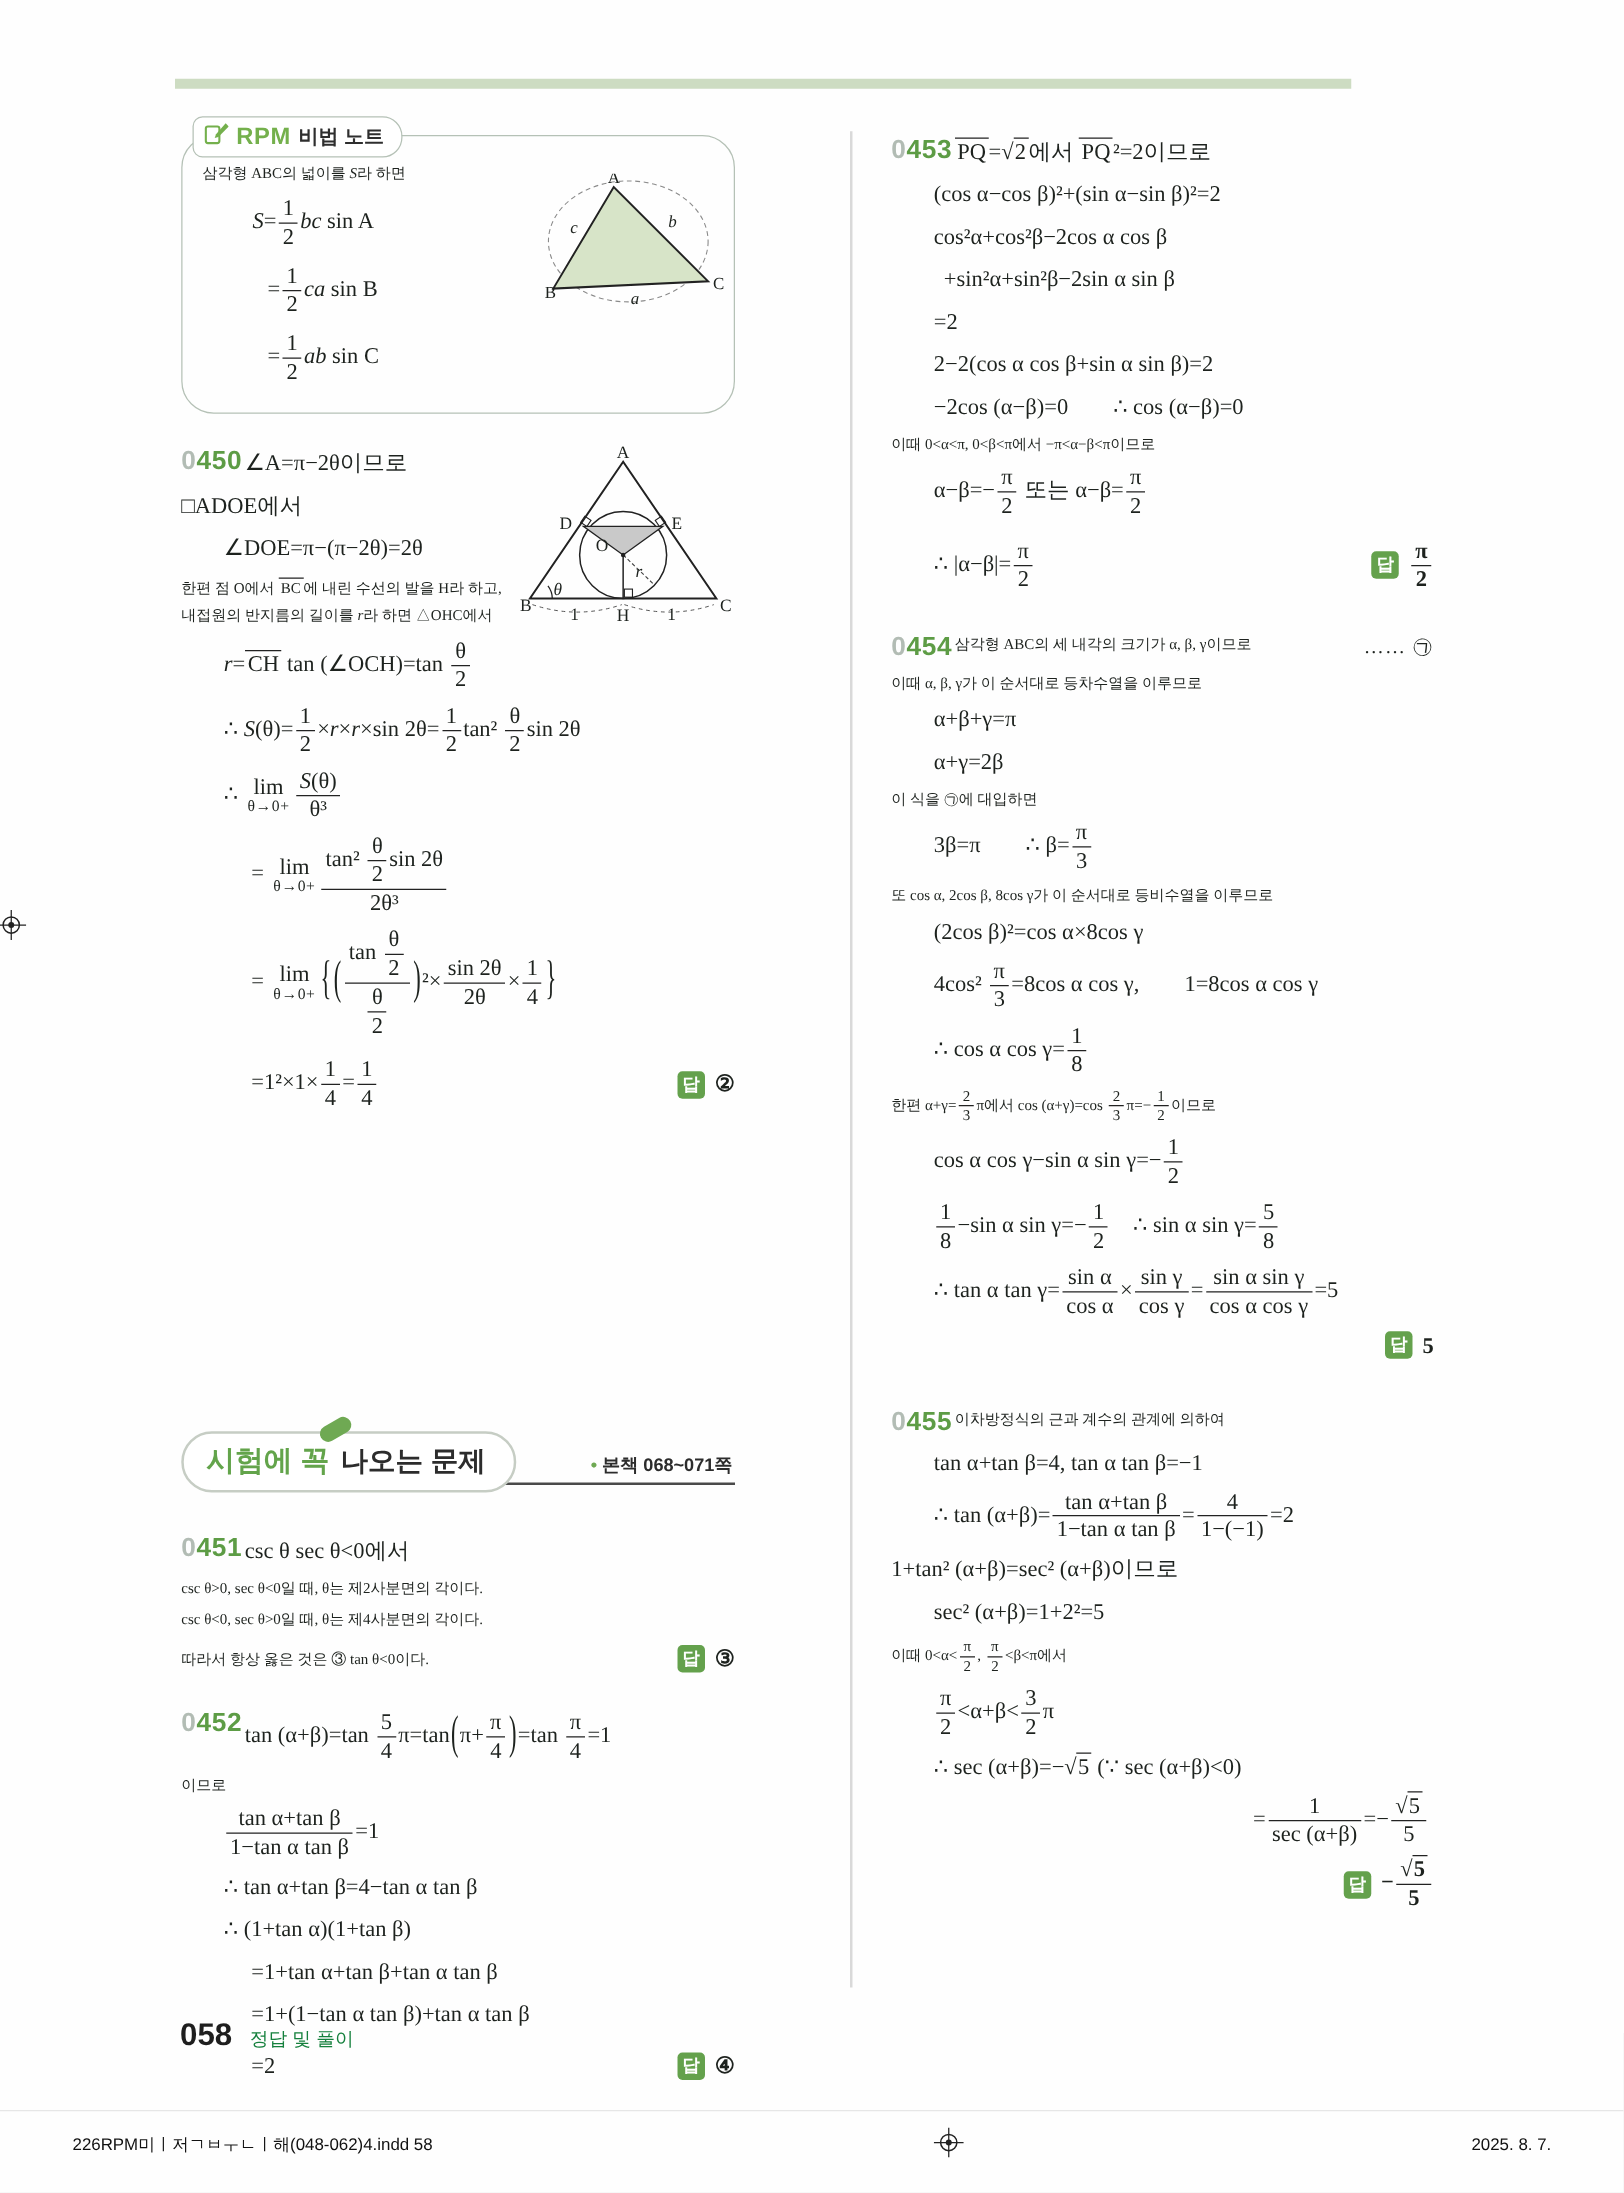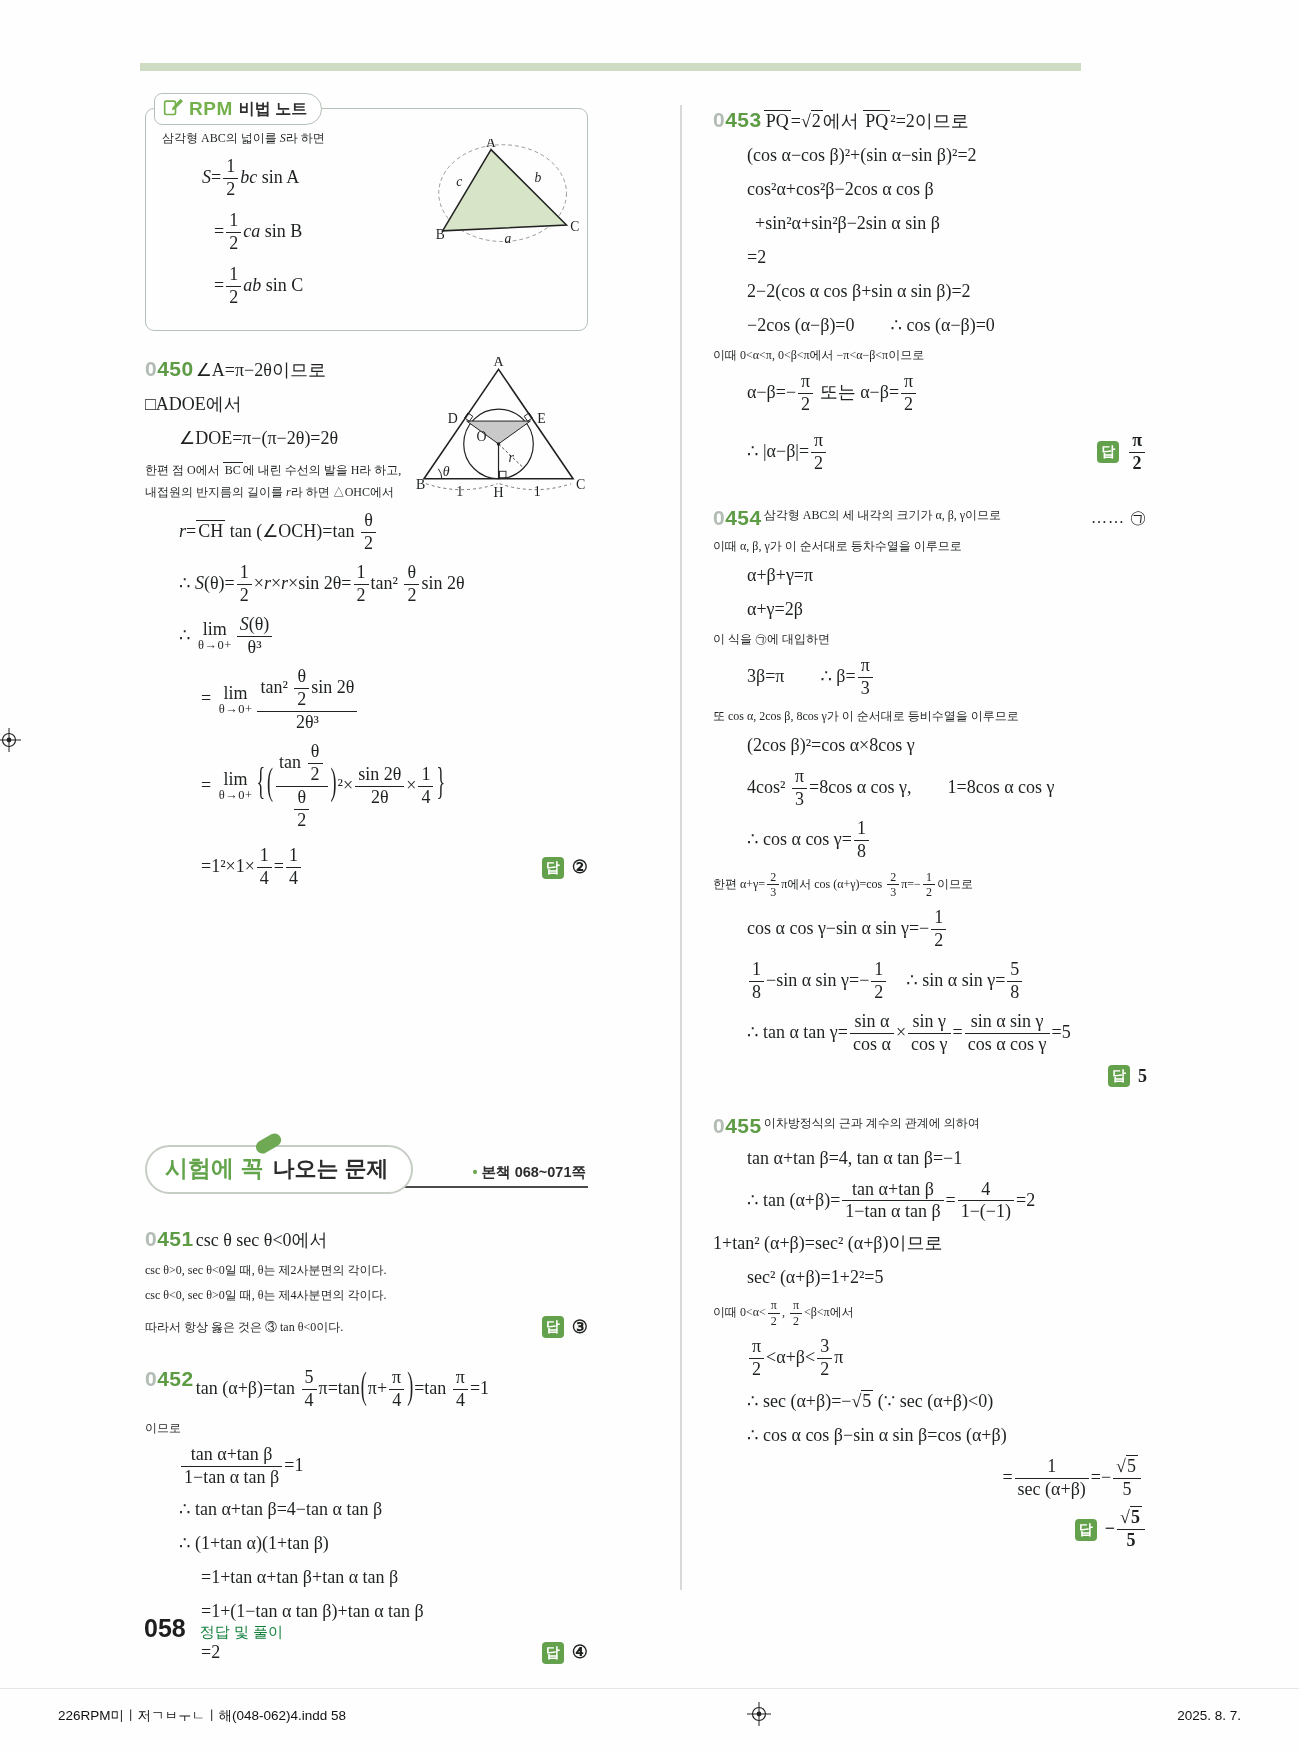--- a/index.html
+++ b/index.html
@@ -28,21 +28,21 @@
 .it{font-style:italic}
 .prob{margin-bottom:24px}
 .prob-head{display:flex;align-items:flex-start;gap:2px;margin-bottom:6px}
 .prob-num{font-family:"Liberation Sans",sans-serif;font-weight:700;font-size:21px;color:#5d9c45;letter-spacing:.5px;flex:none}
 .prob-num::first-letter{color:#b2bcb4}
 .ans-row{display:flex;align-items:center}
 .ans{display:inline-flex;align-items:center;gap:8px;margin-left:auto}
 .ans-badge{display:inline-flex;width:22px;height:22px;border-radius:4px;background:#64a14c;color:#fff;font-family:"Liberation Sans",sans-serif;font-size:14px;font-weight:700;align-items:center;justify-content:center;flex:none}
 .ansval{font-weight:600}
 
-.notebox{position:relative;border:1.6px solid #b5c1b6;border-radius:9px;padding:20px 16px 12px;min-height:180px;margin-top:12px}
+.notebox{position:relative;border:1.6px solid #b5c1b6;border-radius:26px;padding:20px 16px 12px;min-height:180px;margin-top:12px}
 .note-tab{position:absolute;top:-16px;left:8px;display:inline-flex;align-items:center;gap:6px;background:#fff;border:1.5px solid #b5c1b6;border-radius:8px 16px 16px 8px;padding:3px 14px 3px 8px}
 .note-rpm{color:#74b04c;font-family:"Liberation Sans",sans-serif;font-weight:800;font-size:19px;letter-spacing:.5px}
 .note-rest{font-family:"Liberation Sans",sans-serif;font-weight:700;font-size:16px;color:#2e2e2e}
 .note-tri{position:absolute;right:6px;top:30px}
 .note-body .fline{margin:9px 0 9px 40px;max-width:260px}
 
 .sec-wrap{position:relative;margin-top:248px;height:56px}
 .sec-pill{position:relative;display:inline-flex;align-items:baseline;gap:9px;border:2px solid #c6cdc4;border-radius:26px;padding:6px 22px 8px 18px;background:#fff;z-index:1}
 .sec-green{color:#63a44b;font-family:"Liberation Sans",sans-serif;font-weight:800;font-size:23px}
 .sec-dark{color:#2c2c2c;font-family:"Liberation Sans",sans-serif;font-weight:800;font-size:22px}
@@ -244,33 +244,32 @@
       <div class="fline math ind1"><span class="frac"><span class="num">1</span><span class="den">8</span></span>−sin α sin γ=−<span class="frac"><span class="num">1</span><span class="den">2</span></span> ∴ sin α sin γ=<span class="frac"><span class="num">5</span><span class="den">8</span></span></div>
       <div class="fline math ind1">∴ tan α tan γ=<span class="frac"><span class="num">sin α</span><span class="den">cos α</span></span>×<span class="frac"><span class="num">sin γ</span><span class="den">cos γ</span></span>=<span class="frac"><span class="num">sin α sin γ</span><span class="den">cos α cos γ</span></span>=5</div>
       <div class="ans-row">
         <span class="ans">
           <span class="ans-badge">답</span>
           <span class="math ansval">5</span>
         </span>
       </div>
     </div>
 
-    <div class="prob" style="margin-top:24px">
+    <div class="prob" style="margin-top:36px">
       <div class="prob-head">
         <span class="prob-num">0455</span>
         <span class="math kline">이차방정식의 근과 계수의 관계에 의하여</span>
       </div>
       <div class="fline math ind1">tan α+tan β=4, tan α tan β=−1</div>
       <div class="fline math ind1">∴ tan (α+β)=<span class="frac"><span class="num">tan α+tan β</span><span class="den">1−tan α tan β</span></span>=<span class="frac"><span class="num">4</span><span class="den">1−(−1)</span></span>=2</div>
       <div class="fline math">1+tan² (α+β)=sec² (α+β)이므로</div>
       <div class="fline math ind1">sec² (α+β)=1+2²=5</div>
       <div class="fline math kline">이때 0&lt;α&lt;<span class="frac"><span class="num">π</span><span class="den">2</span></span>, <span class="frac"><span class="num">π</span><span class="den">2</span></span>&lt;β&lt;π에서</div>
       <div class="fline math ind1"><span class="frac"><span class="num">π</span><span class="den">2</span></span>&lt;α+β&lt;<span class="frac"><span class="num">3</span><span class="den">2</span></span>π</div>
       <div class="fline math ind1">∴ sec (α+β)=−<span class="sr">√<span class="sri">5</span></span> (∵ sec (α+β)&lt;0)</div>
-      <div class="fline math ind1">∴ cos α cos β−sin α sin β=cos (α+β)</div>
       <div class="fline math tright">=<span class="frac"><span class="num">1</span><span class="den">sec (α+β)</span></span>=−<span class="frac"><span class="num"><span class="sr">√<span class="sri">5</span></span></span><span class="den">5</span></span></div>
       <div class="ans-row">
         <span class="ans">
           <span class="ans-badge">답</span>
           <span class="math ansval">−<span class="frac"><span class="num"><span class="sr">√<span class="sri">5</span></span></span><span class="den">5</span></span></span>
         </span>
       </div>
     </div>
   </div>
 

